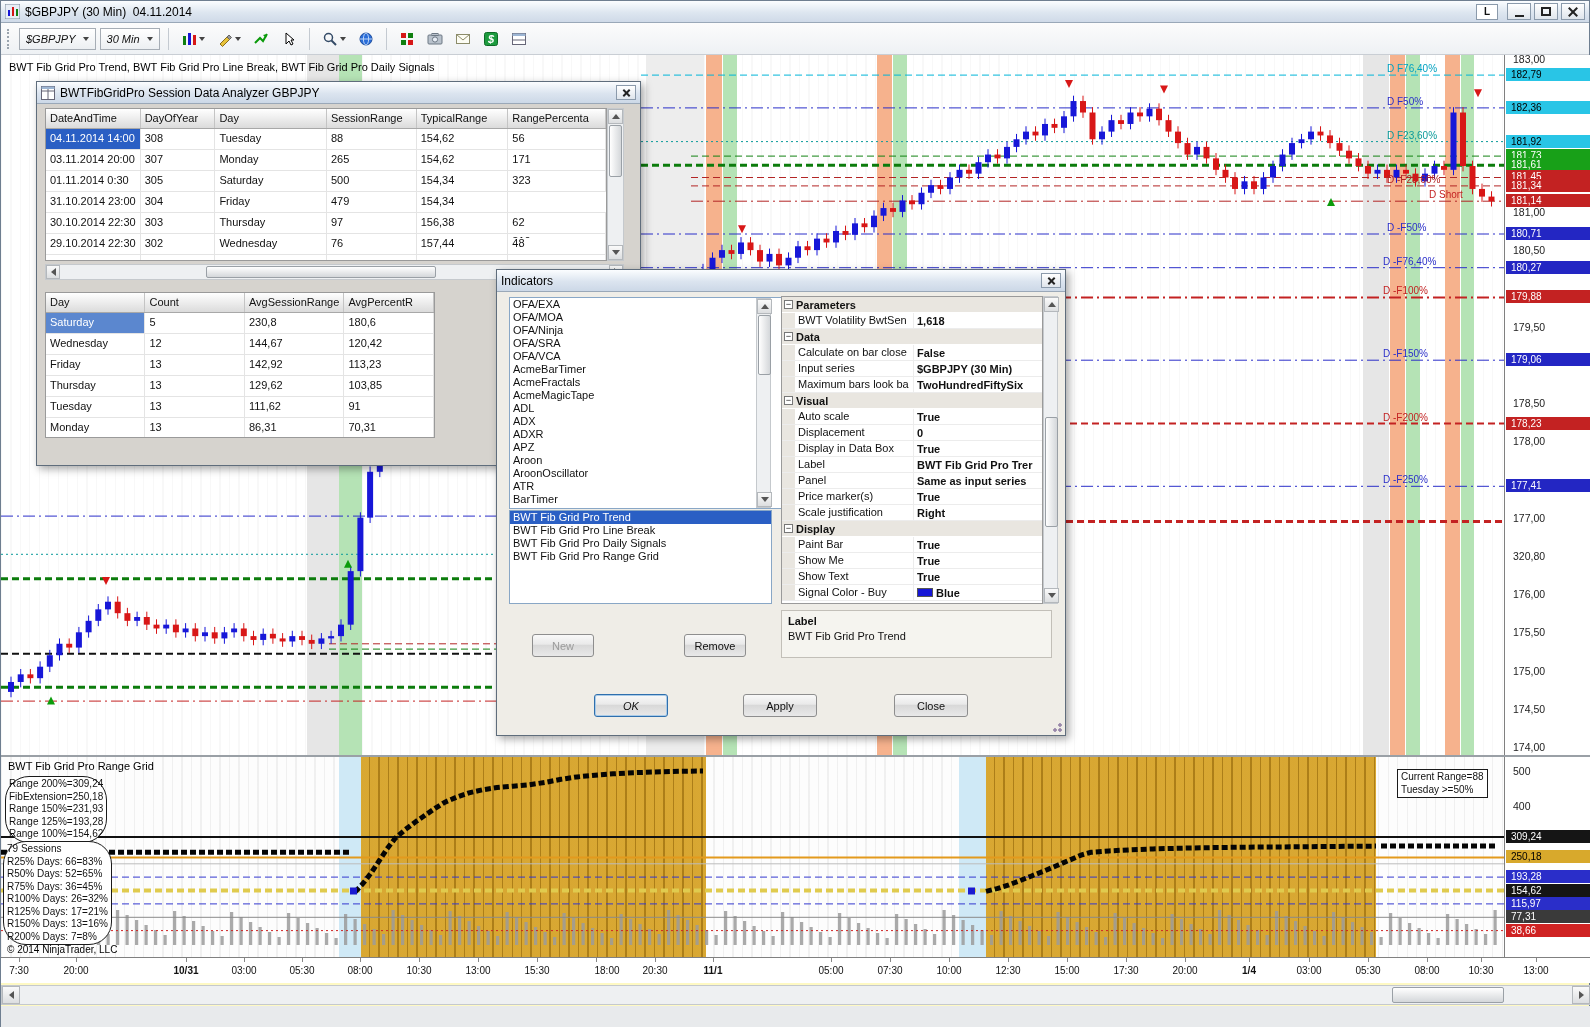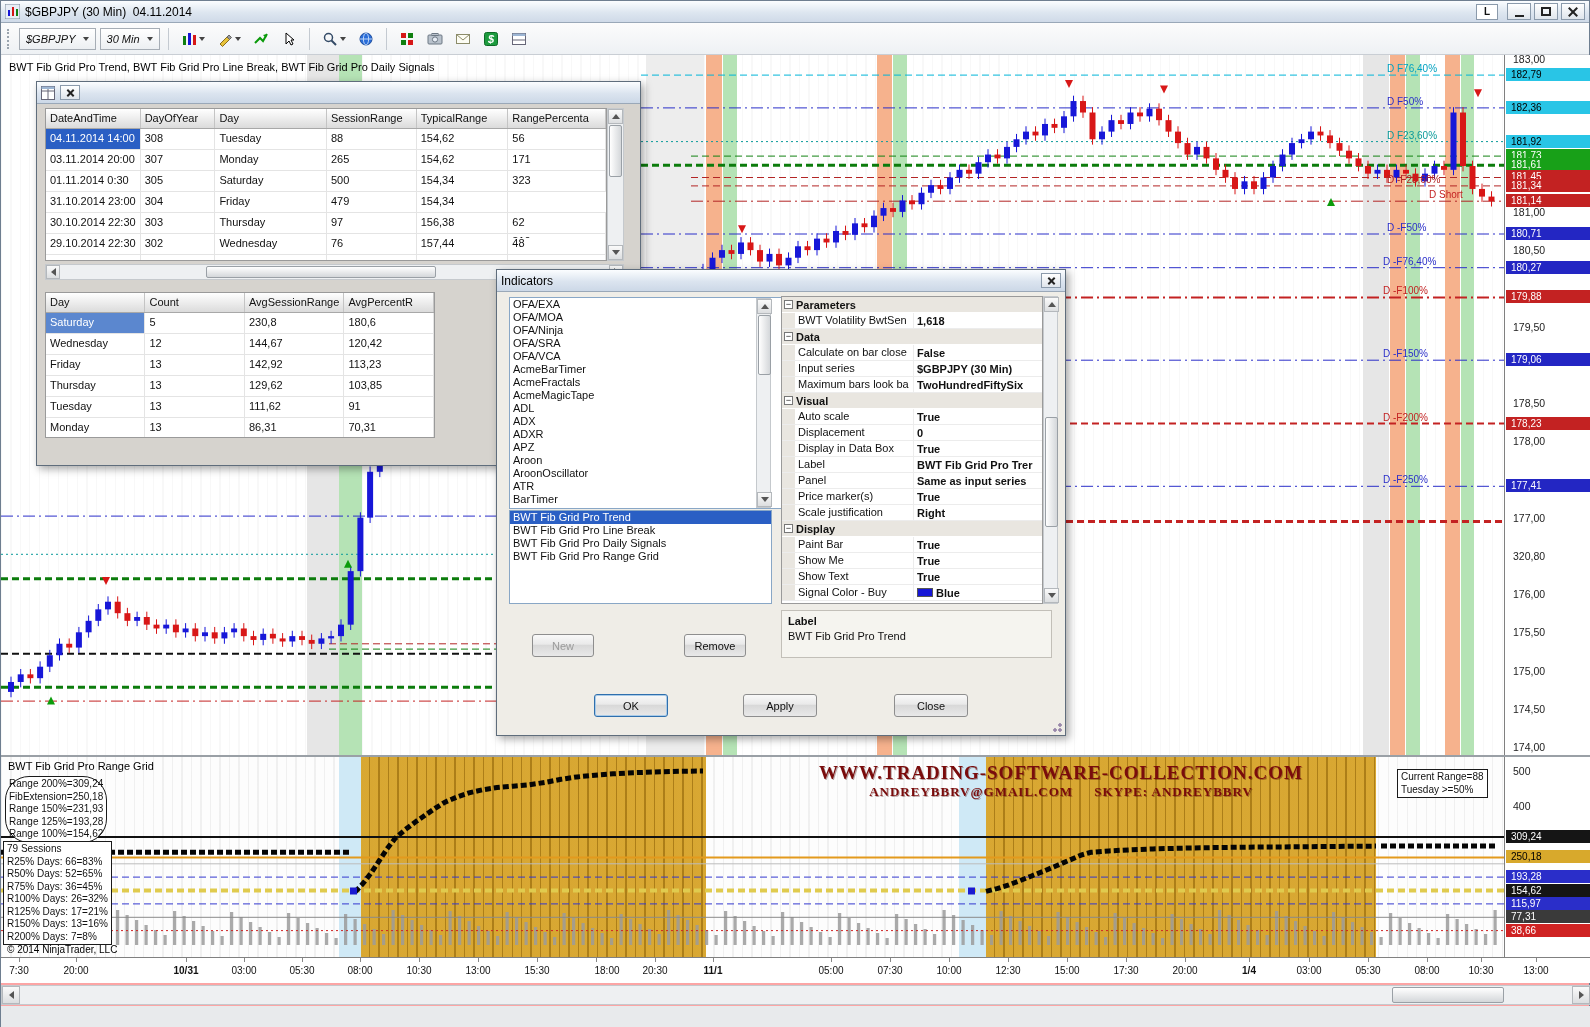--- a/index.html
+++ b/index.html
@@ -1,18 +1,18 @@
 <!DOCTYPE html>
 <html><head>
 <meta charset="utf-8">
 <style>
   * { margin:0; padding:0; box-sizing:border-box; }
   html,body { width:1590px; height:1027px; overflow:hidden; }
   body { font-family:"Liberation Sans", sans-serif; background:#c8c8c8; position:relative; font-size:11px; color:#111; }
-  .app { position:absolute; inset:0; background:#fca5a5; border:1px solid #6e7e90; }
+  .app { position:absolute; inset:0; background:#fef9c3; border:1px solid #6e7e90; }
 
   
   .titlebar { position:absolute; left:0; top:0; width:100%; height:22px;
     background:linear-gradient(#fbfdff,#dde6f0 55%,#cfdae8); border-bottom:1px solid #9aa8b8;
     display:flex; align-items:center; padding:0 4px; }
   .tb-ico { width:15px; height:15px; margin-right:5px; }
   .tb-title { font-size:12px; color:#000; flex:1; white-space:nowrap; }
   .tb-btns { display:flex; align-items:center; }
   .tb-link { width:22px; height:16px; background:#fff; border:1px solid #8b9aab; text-align:center;
     font-size:10px; font-weight:bold; line-height:14px; margin-right:6px; }
@@ -781,34 +781,30 @@
         </g>
       </svg>
     <div class="rp-label">BWT Fib Grid Pro Range Grid</div>
     <div class="rp-box" id="rp-box-ranges" style="left:4px; top:19px;border-radius:24px;">
         <div>Range 200%=309,24</div>
         <div>FibExtension=250,18</div>
         <div>Range 150%=231,93</div>
         <div>Range 125%=193,28</div>
         <div>Range 100%=154,62</div>
       </div>
-    <div class="rp-box" id="rp-box-sessions" style="left:2px; top:84px;">
+    <div class="rp-box" id="rp-box-sessions" style="left:2px; top:84px;border-radius:23px;">
         <div>79 Sessions</div>
         <div>R25% Days: 66=83%</div>
         <div>R50% Days: 52=65%</div>
         <div>R75% Days: 36=45%</div>
         <div>R100% Days: 26=32%</div>
         <div>R125% Days: 17=21%</div>
         <div>R150% Days: 13=16%</div>
         <div>R200% Days: 7=8%</div>
       </div>
-    <div class="wm">
-      <div class="wm-1">WWW.TRADING-SOFTWARE-COLLECTION.COM</div>
-      <div class="wm-2">ANDREYBBRV@GMAIL.COM&nbsp;&nbsp;&nbsp;&nbsp;&nbsp;SKYPE: ANDREYBBRV</div>
-    </div>
     <div class="rp-box" style="left:1396px; top:12px;">
       <div>Current Range=88</div>
       <div>Tuesday &gt;=50%</div>
     </div>
     <div class="rp-copy">© 2014 NinjaTrader, LLC</div>
   <div class="zone z-gold" style="left: 360px; width: 345px;"></div>
       <div class="zone z-gold" style="left: 985px; width: 390px;"></div>
       <div class="zone z-blue" style="left: 338px; width: 22px;"></div>
       <div class="zone z-blue" style="left: 958px; width: 27px;"></div>
     </div>
@@ -891,20 +887,21 @@
   <div class="win analyzer">
     <div class="win-tb">
       <span class="win-ico">
         <svg width="14" height="14">
             <rect x="0.5" y="0.5" width="13" height="13" fill="#fff" stroke="#667"></rect>
             <line x1="0.5" y1="5" x2="13.5" y2="5" stroke="#667"></line>
             <line x1="7" y1="0.5" x2="7" y2="13.5" stroke="#667"></line>
             <rect x="0.5" y="0.5" width="13" height="2.5" fill="#9db6d4"></rect>
           </svg>
       </span>
+      <span class="win-title">BWTFibGridPro Session Data Analyzer GBPJPY</span>
       <span class="win-close">
           <i class="wx a"></i>
           <i class="wx b"></i>
         </span>
     </div>
     <div class="tbl" id="session-table" style="left:8px; top:26px; width:562px; height:153px;">
         <div class="tbl-hd">
           <div class="tbl-hc" style="width: 95px;">DateAndTime</div>
           <div class="tbl-hc" style="width: 75px;">DayOfYear</div>
           <div class="tbl-hc" style="width: 112px;">Day</div>
@@ -1208,19 +1205,19 @@
       <div class="vs-thumb" style="top:120px; height:110px;"></div>
       <span class="vs-btn" style="bottom:0;">
           <i class="tri-d"></i>
         </span>
     </div>
     <div class="labelbox" style="left:284px; top:340px; width:271px; height:48px;">
       <div class="lt">Label</div>
       <div>BWT Fib Grid Pro Trend</div>
     </div>
 
-    <button class="btn focus" style="left:97px; top:424px; width:74px;">OK</button>
+    <button class="btn focus" style="left:97px; top:424px; width:74px;font-style:italic;">OK</button>
     <button class="btn" style="left:246px; top:424px; width:74px;">Apply</button>
     <button class="btn" style="left:397px; top:424px; width:74px;">Close</button>
     <div class="grip-rs"></div>
   </div>
 
 </div>
 
 </body></html>

